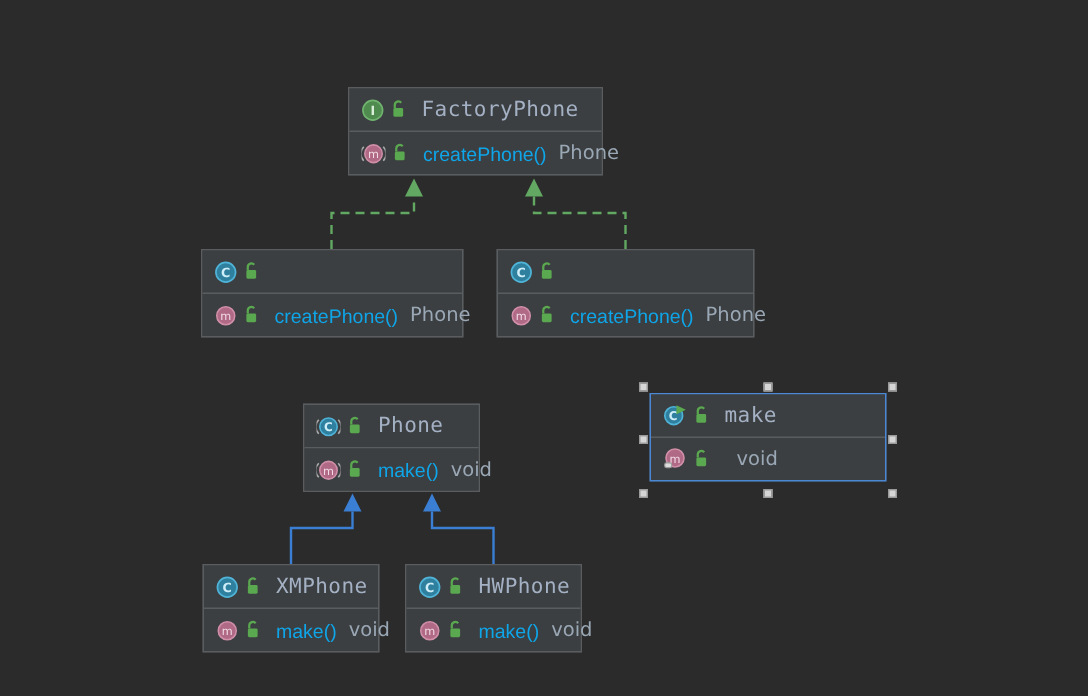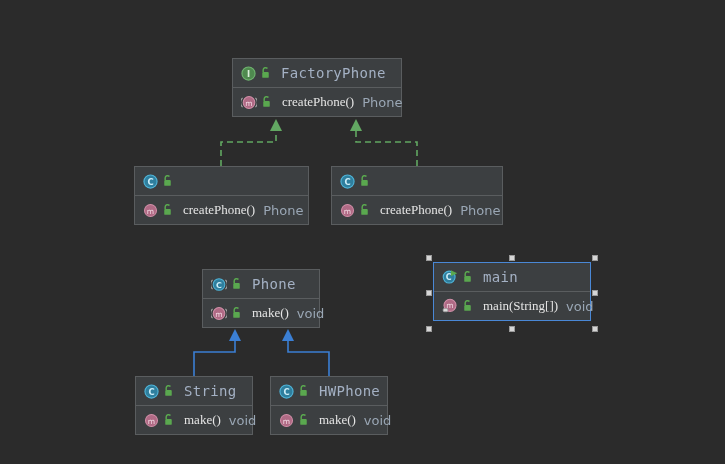--- a/index.html
+++ b/index.html
@@ -51,23 +51,23 @@
     background: #3c3f41;
     white-space: nowrap;
   }
   .title-text {
     font-family: "DejaVu Sans Mono", monospace;
     font-size: 14px;
     color: #a4b1c4;
     letter-spacing: 0.3px;
   }
   .member-text {
-    font-family: Liberation Serif, serif;
+    font-family: Liberation Sans, sans-serif;
     font-size: 13px;
-    color: #e5e5e5;
+    color: #0ea5e9;
   }
   .member-type {
     font-family: "DejaVu Sans", sans-serif;
     font-size: 13px;
     color: #9aa7b5;
     margin-left: 8px;
   }
   
   .ico {
     display: inline-block;
@@ -289,39 +289,38 @@
         </svg>
       </span>
       <span class="ico-gap"></span>
       <span class="ico">
         <svg width="13" height="14" viewBox="0 0 14 15">
           <path d="M4.5 6.5 V4.2 a2.6 2.6 0 0 1 4.6 -1.5" fill="none" stroke="#5aa84f" stroke-width="1.6"></path>
           <rect x="3.5" y="6.5" width="7" height="6.2" rx="1" fill="#5aa84f"></rect>
         </svg>
       </span>
       <span class="ico-gap-wide"></span>
-      <span class="title-text">main</span>
+      <span class="title-text">make</span>
     </div>
     <div class="node-body">
       <span class="ico">
         <svg width="16" height="16" viewBox="0 0 17 17">
           <circle cx="8.5" cy="7.8" r="6.4" fill="#b06a85" stroke="#d18fa8" stroke-width="1.1"></circle>
           <text x="8.5" y="11.1" font-family="DejaVu Sans, sans-serif" font-size="8" fill="#f2dbe4" text-anchor="middle">m</text>
           <rect x="1.2" y="11.2" width="5" height="3.4" rx="1.3" fill="#dcdcdc" stroke="#9a9a9a" stroke-width="0.8"></rect>
         </svg>
       </span>
       <span class="ico-gap"></span>
       <span class="ico">
         <svg width="13" height="14" viewBox="0 0 14 15">
           <path d="M4.5 6.5 V4.2 a2.6 2.6 0 0 1 4.6 -1.5" fill="none" stroke="#5aa84f" stroke-width="1.6"></path>
           <rect x="3.5" y="6.5" width="7" height="6.2" rx="1" fill="#5aa84f"></rect>
         </svg>
       </span>
       <span class="ico-gap-wide"></span>
-      <span class="member-text">main(String[])</span>
       <span class="member-type">void</span>
     </div>
   </div>
 
   <div class="handle" style="left:426px; top:255px;"></div>
   <div class="handle" style="left:509px; top:255px;"></div>
   <div class="handle" style="left:592px; top:255px;"></div>
   <div class="handle" style="left:426px; top:290px;"></div>
   <div class="handle" style="left:592px; top:290px;"></div>
   <div class="handle" style="left:426px; top:326px;"></div>
@@ -337,21 +336,21 @@
         </svg>
       </span>
       <span class="ico-gap"></span>
       <span class="ico">
         <svg width="13" height="14" viewBox="0 0 14 15">
           <path d="M4.5 6.5 V4.2 a2.6 2.6 0 0 1 4.6 -1.5" fill="none" stroke="#5aa84f" stroke-width="1.6"></path>
           <rect x="3.5" y="6.5" width="7" height="6.2" rx="1" fill="#5aa84f"></rect>
         </svg>
       </span>
       <span class="ico-gap-wide"></span>
-      <span class="title-text">String</span>
+      <span class="title-text">XMPhone</span>
     </div>
     <div class="node-body">
       <span class="ico">
         <svg width="15" height="15" viewBox="0 0 16 16">
           <circle cx="8" cy="8" r="6.4" fill="#b06a85" stroke="#d18fa8" stroke-width="1.1"></circle>
           <text x="8" y="11.3" font-family="DejaVu Sans, sans-serif" font-size="8" fill="#f2dbe4" text-anchor="middle">m</text>
         </svg>
       </span>
       <span class="ico-gap"></span>
       <span class="ico">

